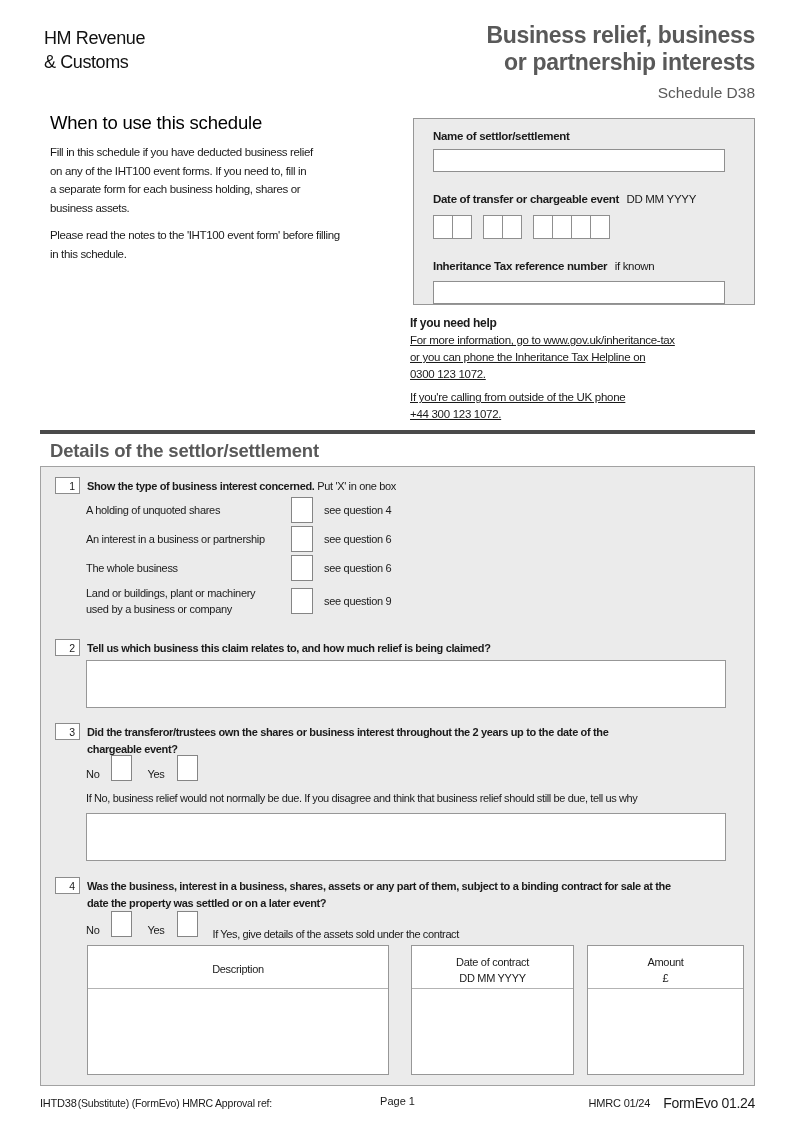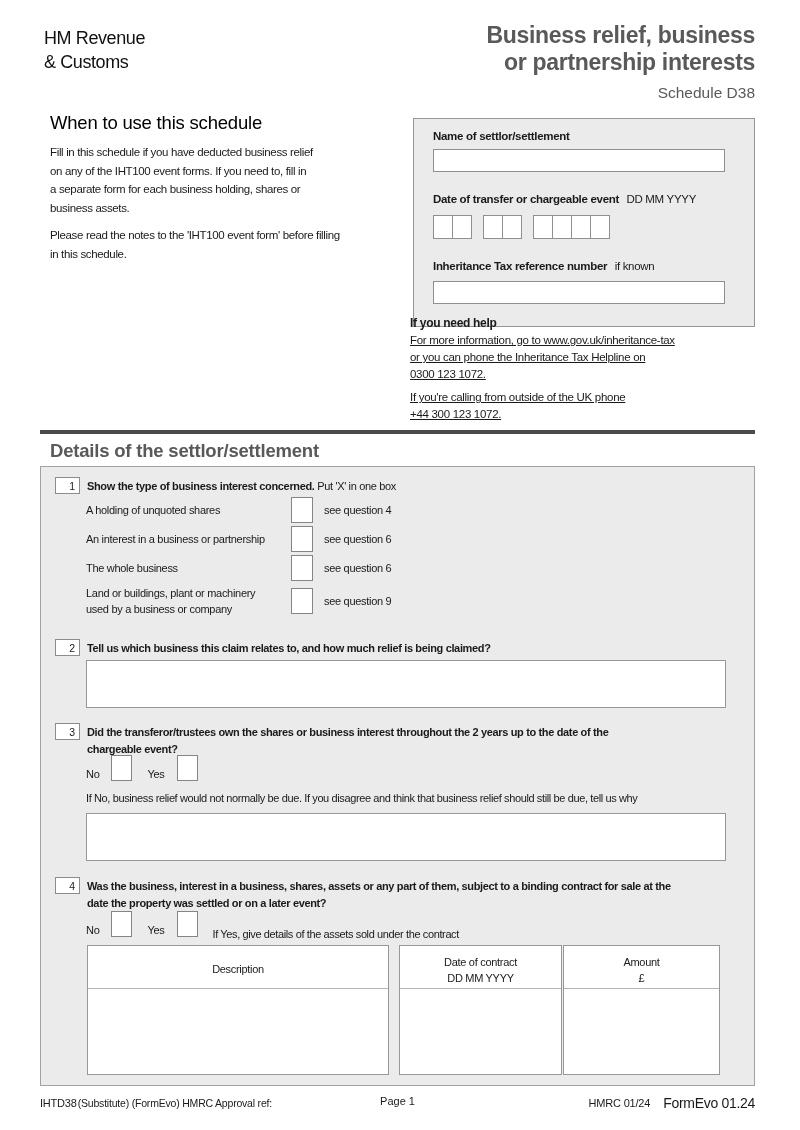--- a/index.html
+++ b/index.html
@@ -12,21 +12,21 @@
   .titleblock { position:absolute; right:45px; top:22px; text-align:right; color:#595959; }
   .title-line { font-size:23px; font-weight:bold; line-height:27px; letter-spacing:-0.3px; }
   .subtitle { font-size:15.5px; margin-top:8px; }
 
   
   .when { position:absolute; left:50px; top:112px; width:358px; }
   .when h2 { font-size:18.5px; font-weight:400; color:#000000; letter-spacing:-0.2px; margin-bottom:9px; }
   .when p { font-size:11.5px; letter-spacing:-0.35px; line-height:18.5px; white-space:pre-line; margin-bottom:9px; }
 
   
-  .infobox { position:absolute; left:413px; top:118px; width:342px; height:209px; background:#ebebeb; border:1px solid #979797; padding:11px 0 0 19px; }
+  .infobox { position:absolute; left:413px; top:118px; width:342px; height:187px; background:#ebebeb; border:1px solid #979797; padding:11px 0 0 19px; }
   .blabel { font-size:11.5px; font-weight:bold; letter-spacing:-0.3px; }
   .rlabel { font-size:11.5px; font-weight:normal; letter-spacing:-0.3px; }
   .tinput { display:block; width:292px; height:23px; background:#fff; border:1px solid #8f8f8f; margin-top:7px; font-size:12px; padding:0 4px; }
   .datecells { display:flex; margin-top:8px; }
   .dgroup { display:flex; margin-right:12px; }
   .dcell { width:20px; height:24px; background:#fff; border:1px solid #8f8f8f; margin-right:-1px; }
   .mt18 { margin-top:17px; }
 
   
   .help { position:absolute; left:410px; top:316px; width:352px; }
@@ -51,21 +51,21 @@
 
   .bigarea { position:absolute; left:45px; width:640px; height:48px; background:#fff; border:1px solid #979797; font-size:12px; resize:none; font-family:"Liberation Sans", sans-serif; padding:4px; }
   .plain { font-size:11px; letter-spacing:-0.38px; white-space:pre; }
 
   .noyes { position:absolute; left:45px; display:flex; align-items:flex-end; }
   .noyes .nylabel { font-size:11px; letter-spacing:-0.3px; margin-bottom:1px; }
   .noyes .cb2 { width:21px; height:26px; background:#fff; border:1px solid #858585; margin-left:12px; }
   .noyes .yes { margin-left:15px; }
   .ifyes { font-size:11px; letter-spacing:-0.38px; margin-left:15px; margin-bottom:-3px; white-space:pre; }
 
-  .dtable { position:absolute; left:46px; display:flex; }
+  .dtable { position:absolute; left:46px; display:flex;gap:12px; }
   .tbox { background:#fff; border:1px solid #979797; height:130px; }
   .tbox .thead { height:43px; border-bottom:1px solid #b3b3b3; text-align:center; font-size:11px; letter-spacing:-0.3px; padding-top:8px; line-height:16px; }
   .tb1 { width:302px; margin-right:10px; }
   .tb1 .thead { padding-top:15px; }
   .tb2 { width:163px; margin-right:1px; }
   .tb3 { width:157px; }
 
   
   .footer { position:absolute; left:40px; right:45px; top:1095px; display:flex; align-items:baseline; }
   .f-code { font-size:11px; letter-spacing:-0.2px; white-space:pre; }

